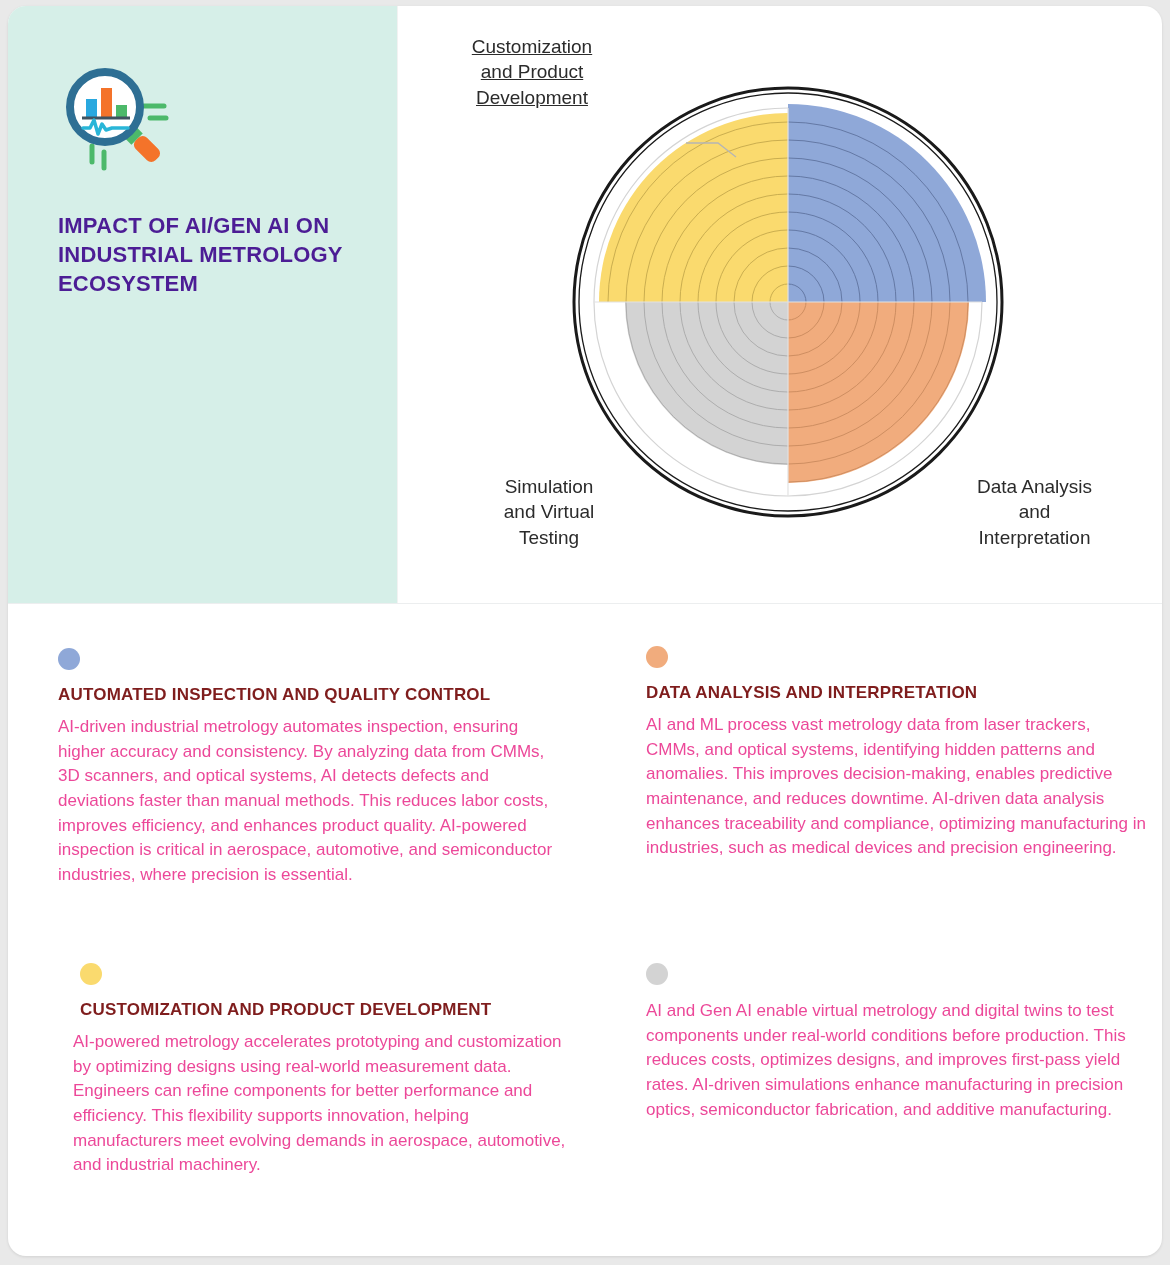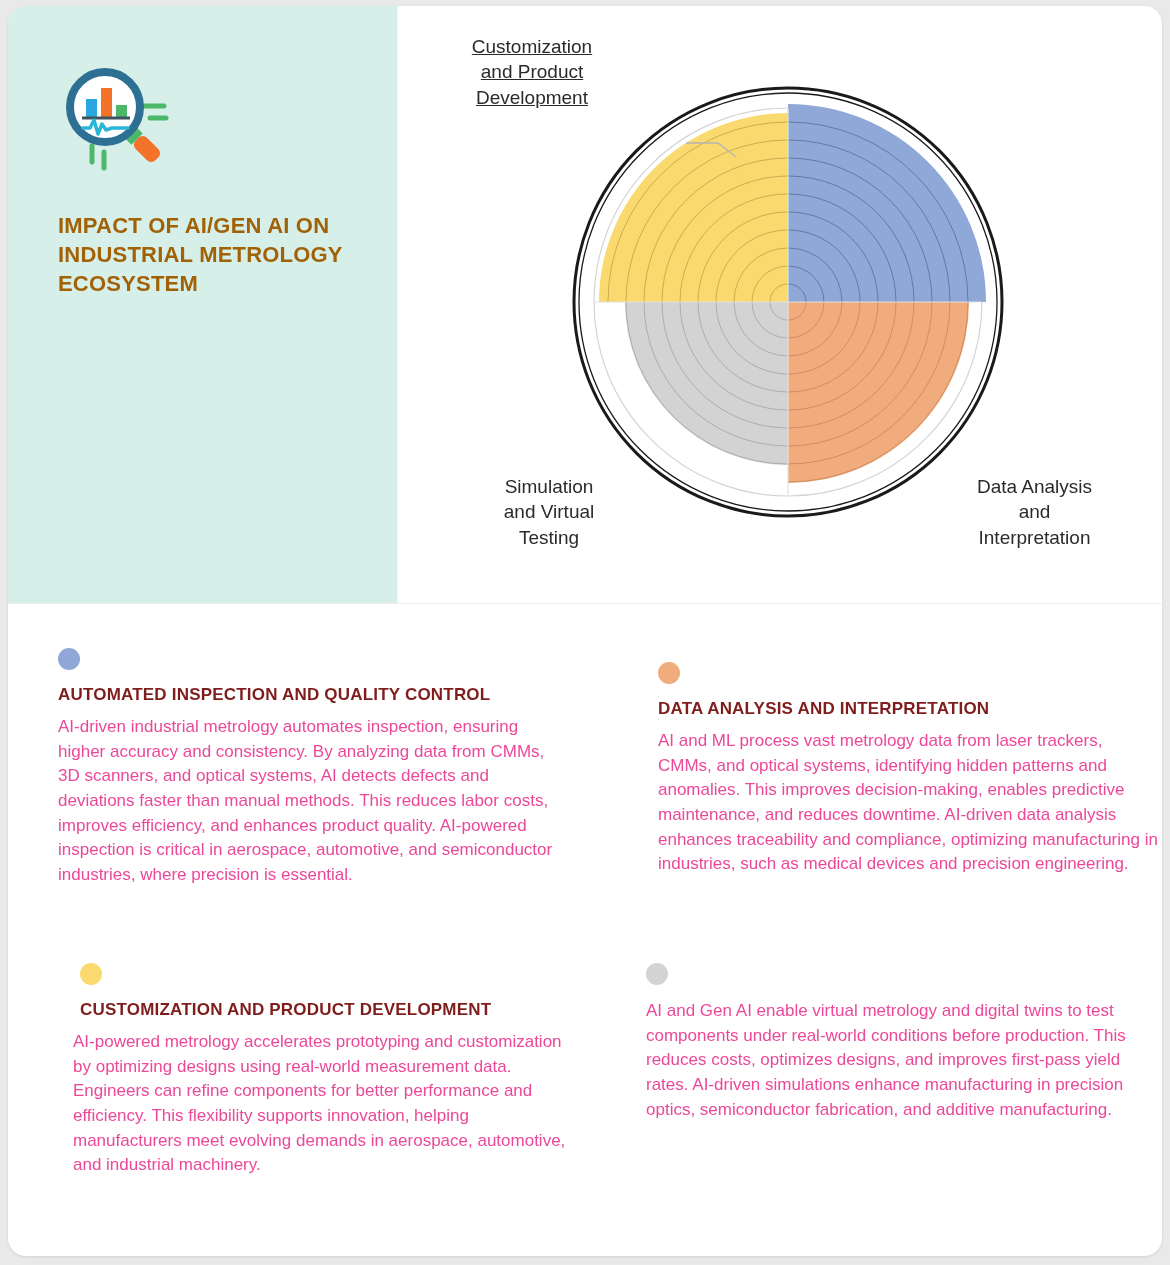--- a/index.html
+++ b/index.html
@@ -66,21 +66,21 @@
     height: 112px;
   }
   .title {
     position: absolute;
     left: 50px;
     top: 205px;
     width: 300px;
     font-size: 22px;
     font-weight: bold;
     line-height: 1.32;
-    color: #a16207;
+    color: #4c1d95;
     letter-spacing: 0.2px;
   }
 
   
   .chart-area {
     position: absolute;
     left: 389px;
     top: 0;
     width: 765px;
     height: 597px;
@@ -107,21 +107,21 @@
   
   .bottom {
     position: absolute;
     left: 0;
     top: 612px;
     width: 1154px;
     height: 640px;
   }
 
   .block-1 { left: 50px;  top: 30px;  width: 510px; }
-  .block-2 { left: 638px; top: 44px;  width: 500px; margin-left: 12px; }
+  .block-2 { left: 638px; top: 28px;  width: 500px; }
   .block-3 { left: 50px;  top: 345px; width: 510px; padding-left: 12px; }
   .block-4 { left: 638px; top: 345px; width: 505px; }
 
   .block { position: absolute; }
   .dot {
     width: 22px;
     height: 22px;
     border-radius: 50%;
     display: block;
     margin-bottom: 14px;

